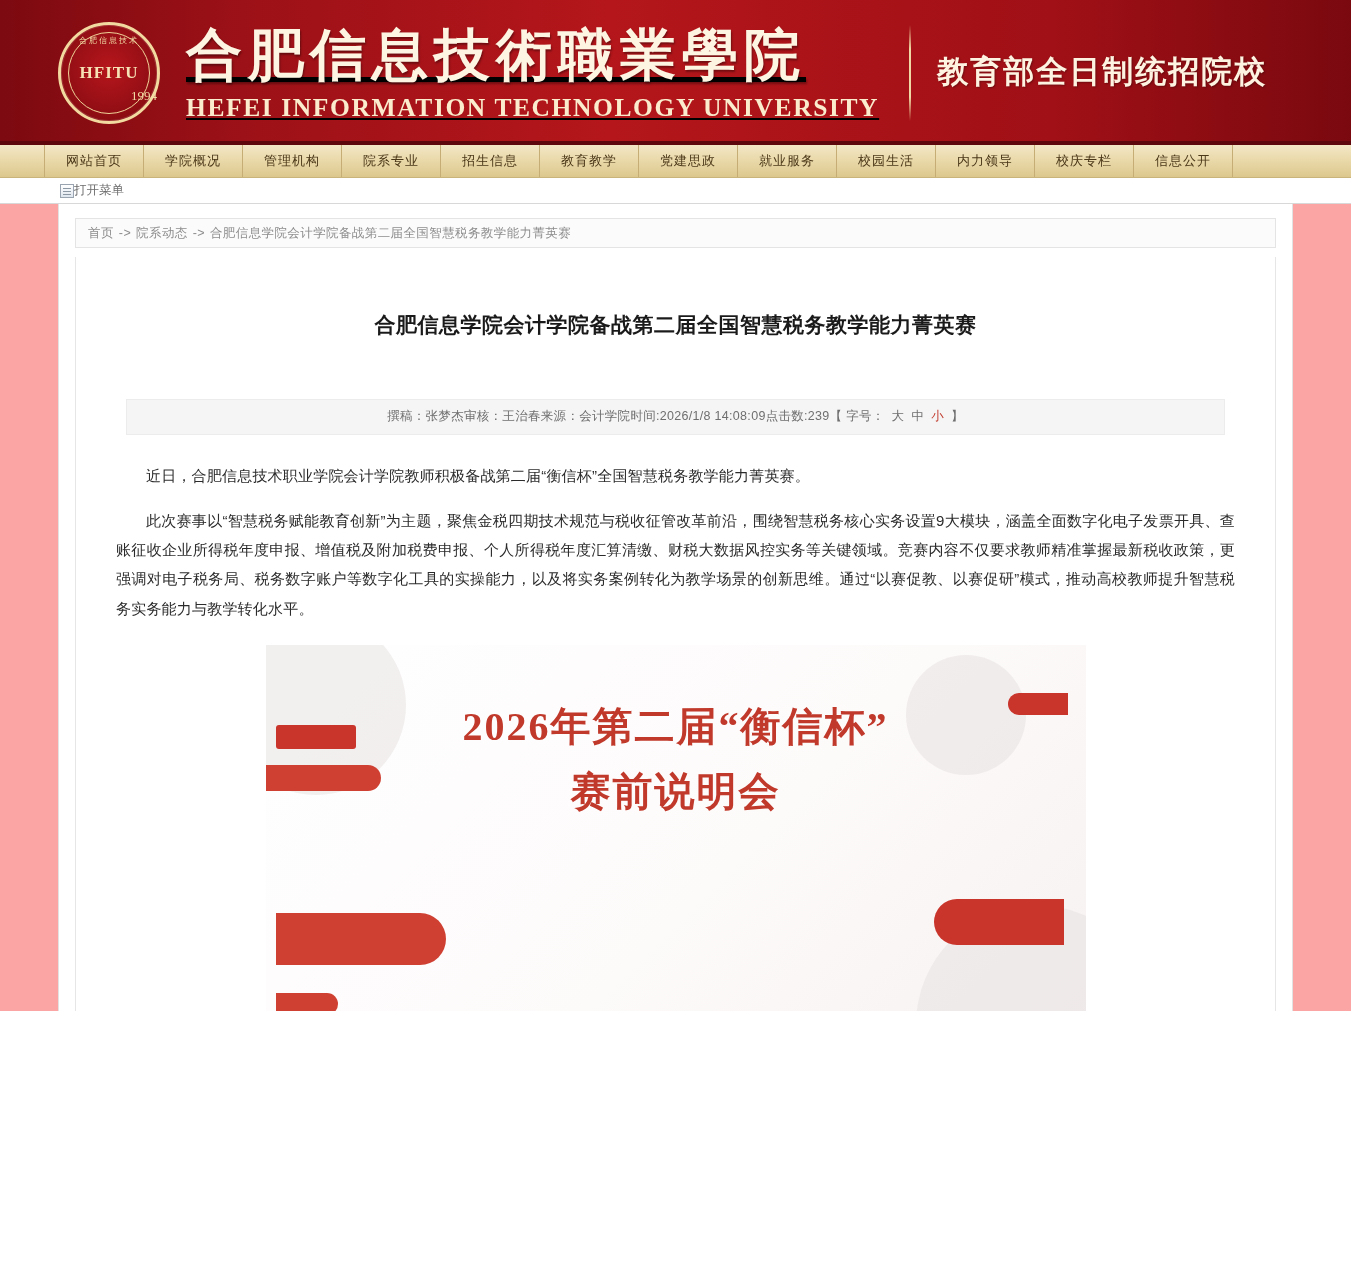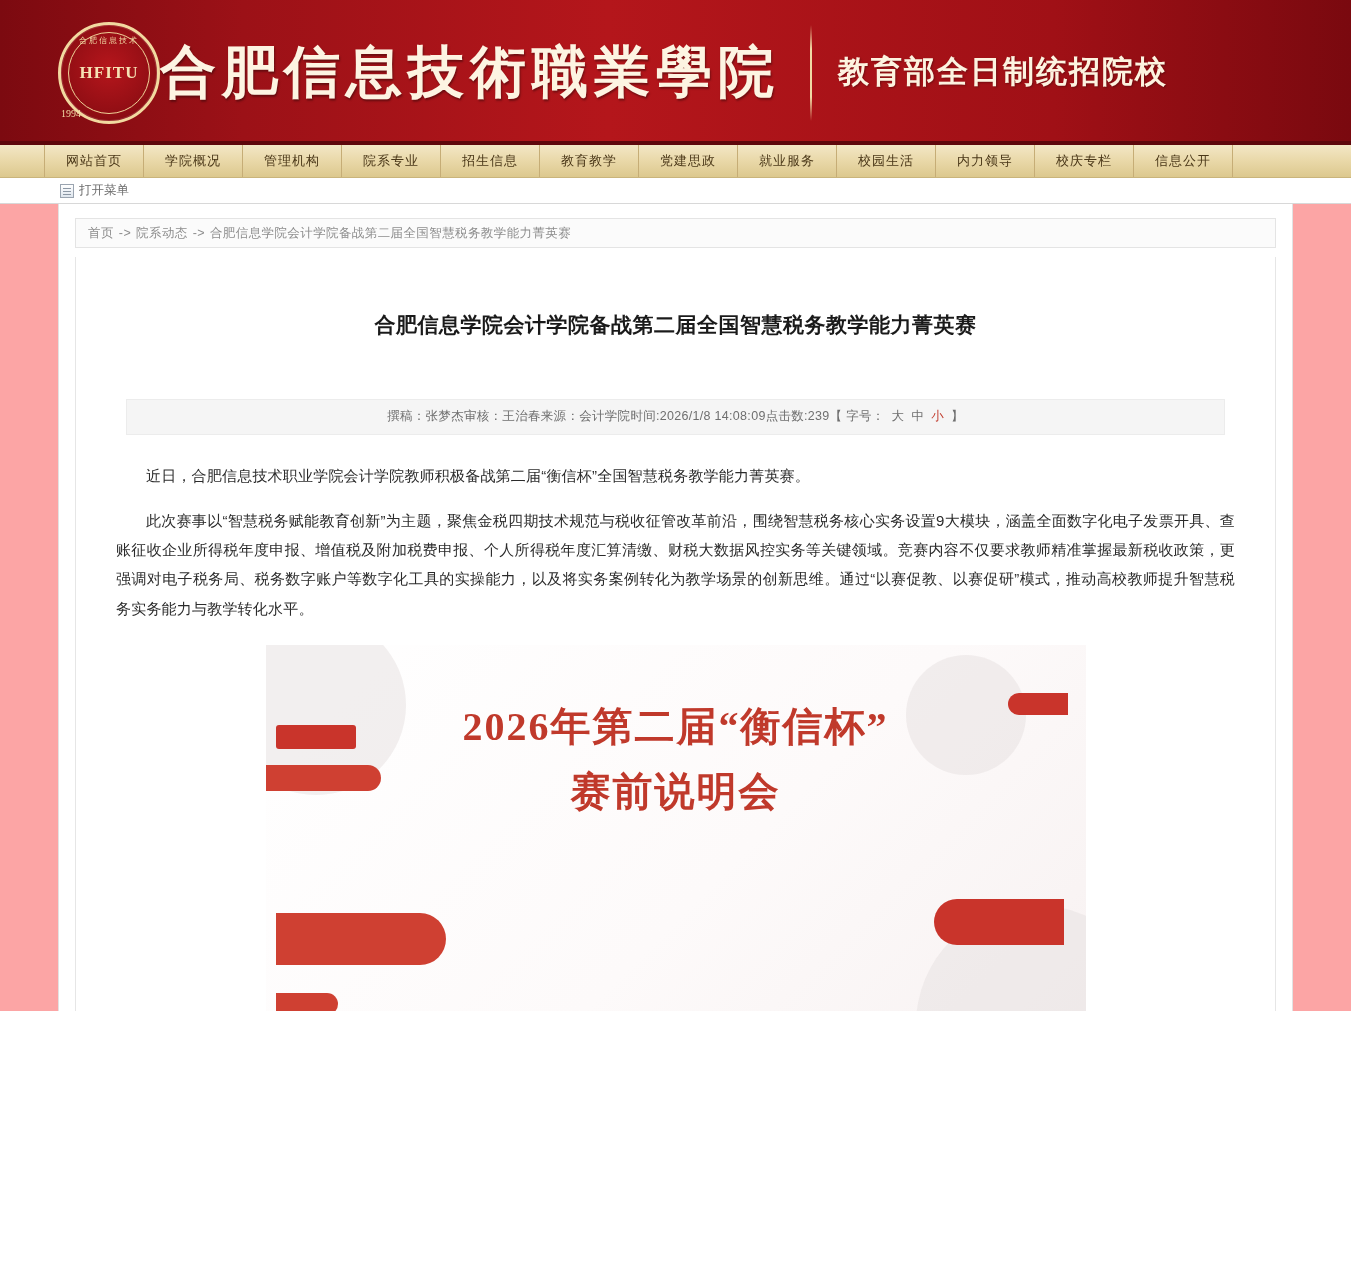--- a/index.html
+++ b/index.html
@@ -60,37 +60,39 @@
     text-align: center;
     color: #f6e2b4;
     font-family: "Liberation Serif", serif;
     font-weight: bold;
     font-size: 17px;
     letter-spacing: 1px;
   }
   .seal .year {
     position: absolute;
     left: 0; right: 0;
-    bottom: 2px;
-    text-align: left;
+    bottom: 17px;
+    text-align: right;
     color: #f3dca6;
-    font-size: 10px;
+    font-size: 13px;
     font-family: "Liberation Serif", serif;
   }
   .seal .topcn {
     position: absolute;
     left: 0; right: 0;
     top: 10px;
     text-align: center;
     color: #f3dca6;
     font-size: 8px;
     letter-spacing: 2px;
   }
   .titles {
+    margin-left: 26px;
     flex: none;
+    text-decoration: underline;
   }
   .title-cn {
     color: #fdf4e2;
     font-family: "Liberation Serif", serif;
     font-weight: bold;
     font-size: 56px;
     letter-spacing: 6px;
     line-height: 1.18;
     text-shadow: 1px 2px 2px rgba(0,0,0,0.35);
     white-space: nowrap;
@@ -151,21 +153,20 @@
     background: #ffffff;
     border-bottom: 1px solid #d8d8d8;
     display: flex;
     align-items: center;
     padding-left: 60px;
     box-sizing: border-box;
   }
   .menu-btn {
     display: flex;
     align-items: center;
-    gap: 5px;
     font-size: 12.5px;
     color: #6d6d6d;
     cursor: pointer;
   }
   .menu-glyph {
     width: 12px;
     height: 12px;
     border: 1px solid #9aa4b0;
     background: linear-gradient(180deg,#ffffff 0%, #dfe6ee 100%);
     position: relative;
@@ -323,20 +324,21 @@
   <div class="banner">
     <div class="banner-inner">
       <div class="seal">
         <div class="ring"></div>
         <div class="topcn">合肥信息技术</div>
         <div class="abbr">HFITU</div>
         <div class="year">1994</div>
       </div>
       <div class="titles">
         <div class="title-cn">合肥信息技術職業學院</div>
+        <div class="title-en">HEFEI INFORMATION TECHNOLOGY UNIVERSITY</div>
       </div>
       <div class="divider-v"></div>
       <div class="slogan">
         <div>教育部全日制统招院校</div>
       </div>
     </div>
   </div>
 
   <div class="navbar">
     <div class="nav-item">网站首页</div>

